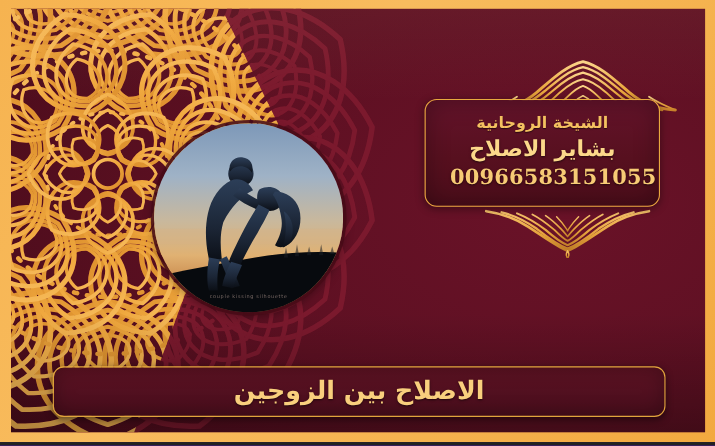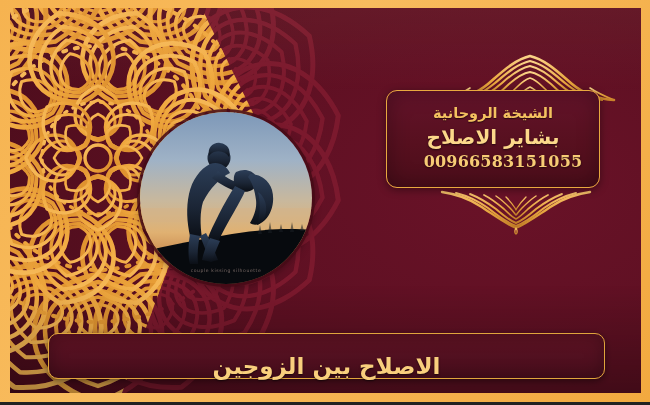--- a/index.html
+++ b/index.html
@@ -146,21 +146,21 @@
     color: #fcd88a;
     font-size: 20px;
     font-weight: 700;
     line-height: 1.3;
     margin-top: 1px;
     text-shadow: 0 1px 2px rgba(0,0,0,0.6);
     white-space: nowrap;
   }
   .card-phone {
     color: #f7cb75;
-    font-size: 16px;
+    font-size: 19px;
     font-weight: 700;
     line-height: 1.25;
     margin-top: 2px;
     letter-spacing: .2px;
     direction: ltr;
     font-family: "DejaVu Serif", "Liberation Serif", serif;
     text-shadow: 0 1px 2px rgba(0,0,0,0.6);
     white-space: nowrap;
     margin-left: 20px;
   }
@@ -171,21 +171,21 @@
     left: 48px;
     top: 333px;
     width: 557px;
     height: 46px;
     border-radius: 10px;
     border: 1.6px solid #e0a53c;
     background: linear-gradient(180deg, #5c1222 0%, #521020 50%, #470d1b 100%);
     box-shadow: 0 2px 7px rgba(0,0,0,0.45), inset 0 0 18px rgba(0,0,0,0.28);
     z-index: 8;
     display: flex;
-    align-items: flex-end;
+    align-items: center;
     justify-content: center;
     box-sizing: border-box;
     direction: rtl;
   }
   .banner-text {
     color: #f9cf7d;
     font-size: 23px;
     font-weight: 700;
     line-height: 1;
     text-shadow: 0 1px 2px rgba(0,0,0,0.6);

